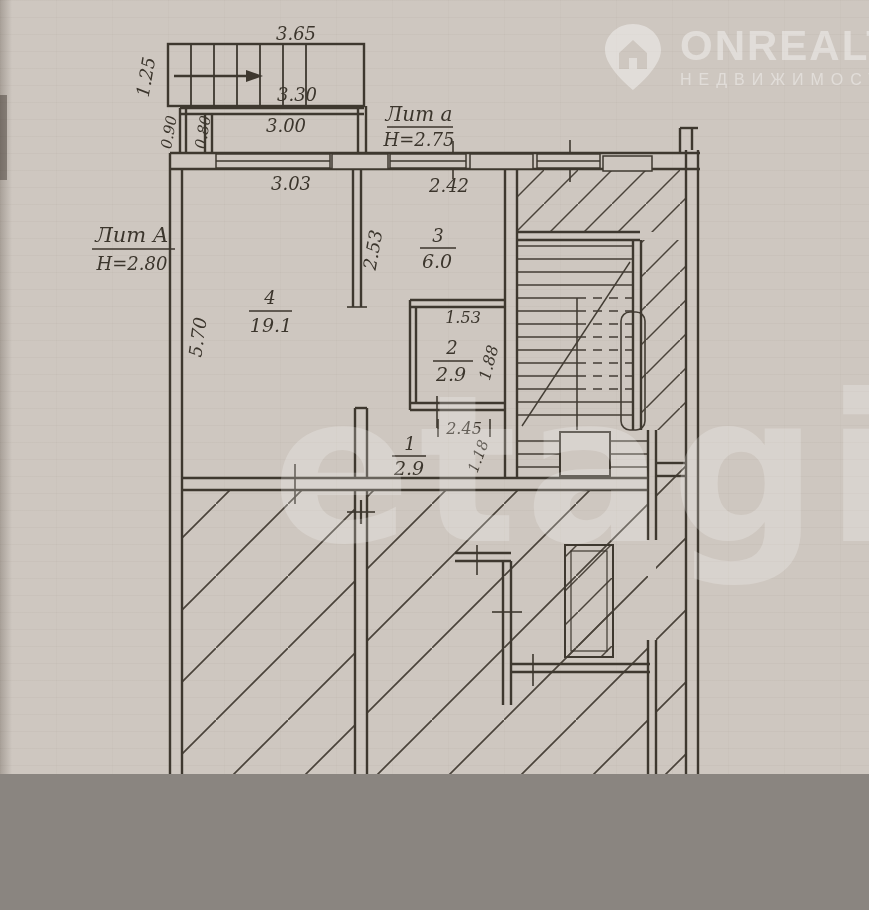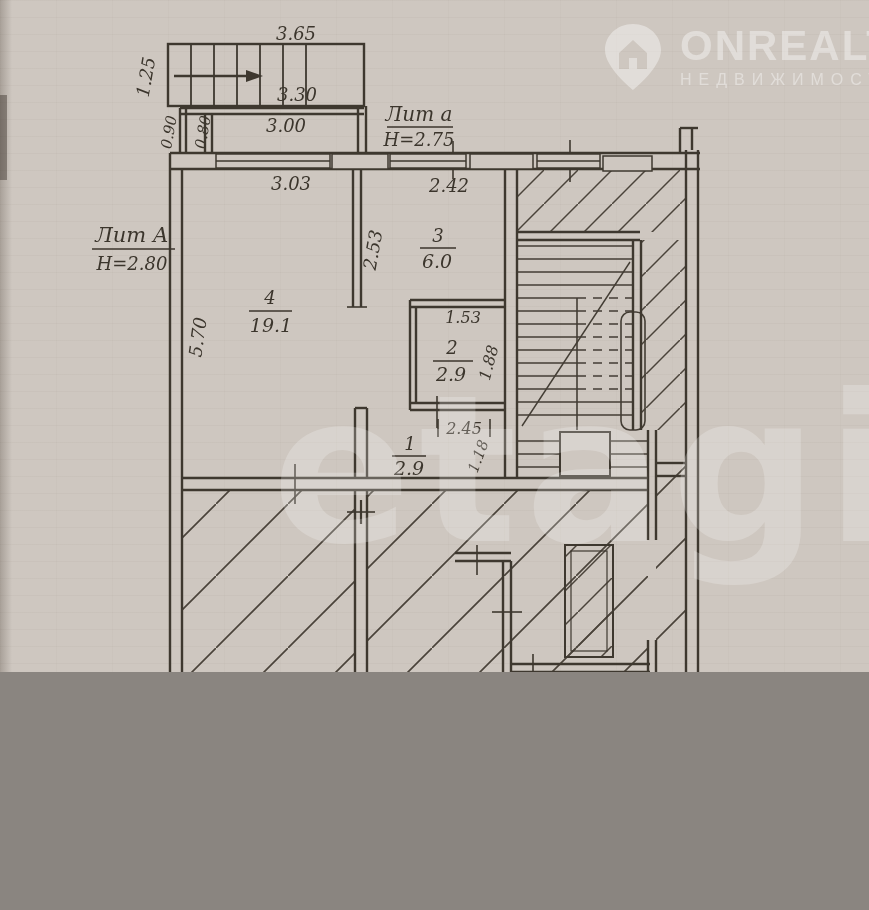--- a/index.html
+++ b/index.html
@@ -1,17 +1,17 @@
 <!DOCTYPE html>
 <html><head>
 <meta charset="utf-8">
 <style>
   html,body{margin:0;padding:0;background:#8a8580;}
   .stage{
-    position:relative;width:869px;height:672px;overflow:hidden;
+    position:relative;width:869px;height:774px;overflow:hidden;
     background:
       repeating-linear-gradient(180deg, rgba(125,112,100,0.055) 0 1px, rgba(0,0,0,0) 1px 17px),
       repeating-linear-gradient(90deg, rgba(125,112,100,0.035) 0 1px, rgba(0,0,0,0) 1px 56px),
       #cec7c0;
     font-family:"DejaVu Serif", serif;
   }
   .stage::before{
     content:"";position:absolute;left:0;top:0;bottom:0;width:12px;
     background:linear-gradient(to right, rgba(80,70,60,0.30), rgba(80,70,60,0));
     pointer-events:none;

